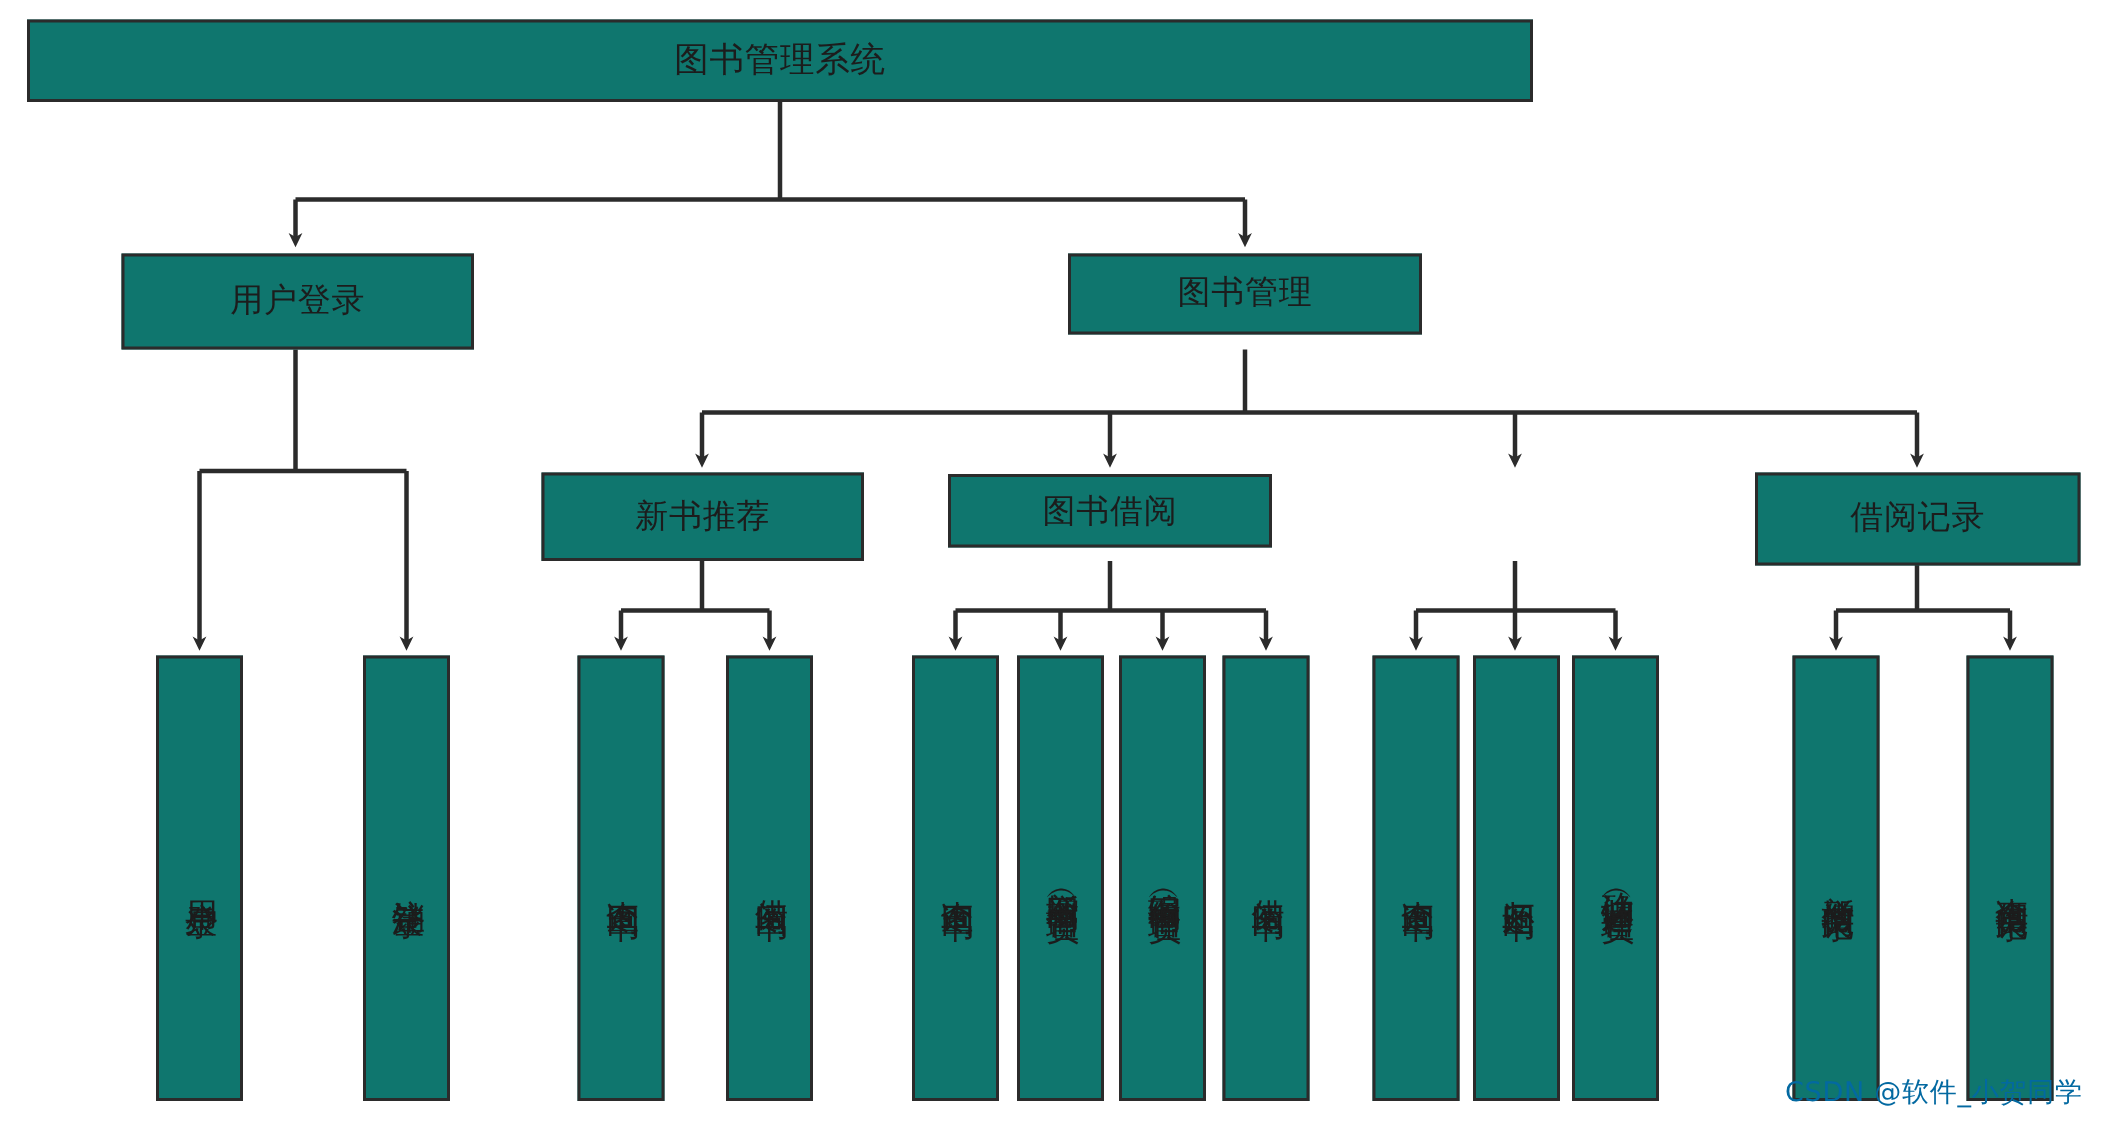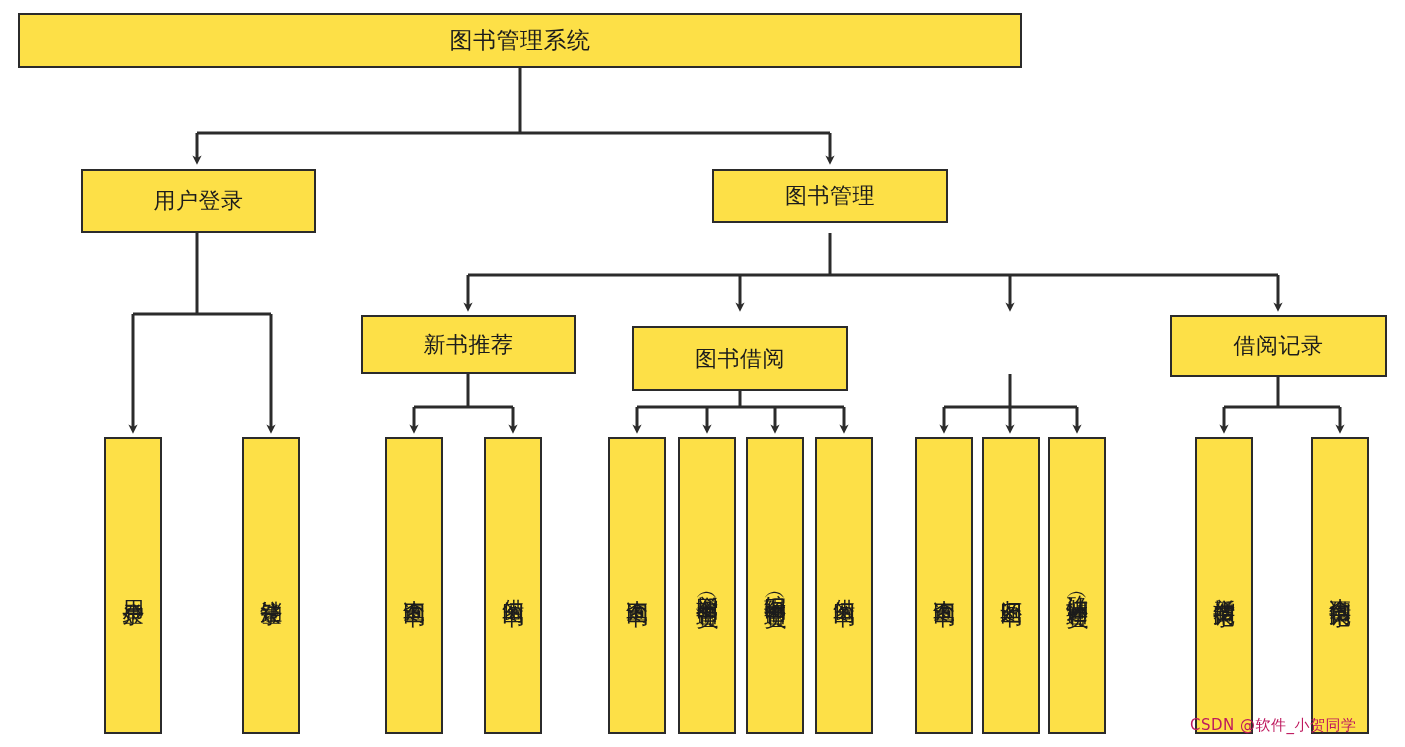--- a/index.html
+++ b/index.html
@@ -23,21 +23,21 @@
     position: absolute;
     left: 0;
     top: 0;
     width: 1405px;
     height: 747px;
     pointer-events: none;
   }
   .node {
     position: absolute;
     box-sizing: border-box;
-    background: #fde047;
+    background: #0f766e;
     border: 2.5px solid #2b2b2b;
     display: flex;
     align-items: center;
     justify-content: center;
     color: #1c1c1c;
   }
   .node-label {
     display: block;
     text-align: center;
     line-height: 1.32;
@@ -56,22 +56,22 @@
   }
   .node.vertical .node-label {
     writing-mode: vertical-rl;
     text-orientation: upright;
     font-size: 22px;
     line-height: 1.30;
     letter-spacing: 2px;
   }
   .watermark {
     position: absolute;
-    color: #be185d;
-    font-size: 15px;
+    color: #0369a1;
+    font-size: 18px;
     white-space: nowrap;
     letter-spacing: 0.5px;
     user-select: none;
   }
 </style>
 </head>
 <body>
 
 <div id="diagram-root">
 
@@ -132,21 +132,21 @@
   <div class="node horizontal" style="left:81px; top:169px; width:235px; height:64px;">
     <span class="node-label">用户登录</span>
   </div>
   <div class="node horizontal" style="left:712px; top:169px; width:236px; height:54px;">
     <span class="node-label">图书管理</span>
   </div>
 
   <div class="node horizontal" style="left:361px; top:315px; width:215px; height:59px;">
     <span class="node-label">新书推荐</span>
   </div>
-  <div class="node horizontal" style="left:632px; top:326px; width:216px; height:65px;font-family:Liberation Serif, serif;">
+  <div class="node horizontal" style="left:632px; top:316px; width:216px; height:49px;font-family:Liberation Serif, serif;">
     <span class="node-label">图书借阅</span>
   </div>
   <div class="node horizontal" style="left:1170px; top:315px; width:217px; height:62px;">
     <span class="node-label">借阅记录</span>
   </div>
 
   <div class="node vertical" style="left:104px; top:437px; width:58px; height:297px;">
     <span class="node-label">用户登录</span>
   </div>
   <div class="node vertical" style="left:242px; top:437px; width:58px; height:297px;">

